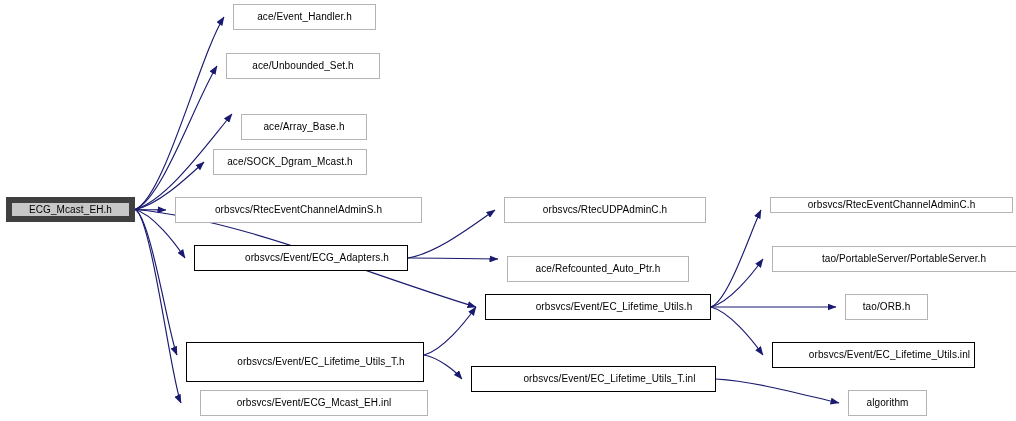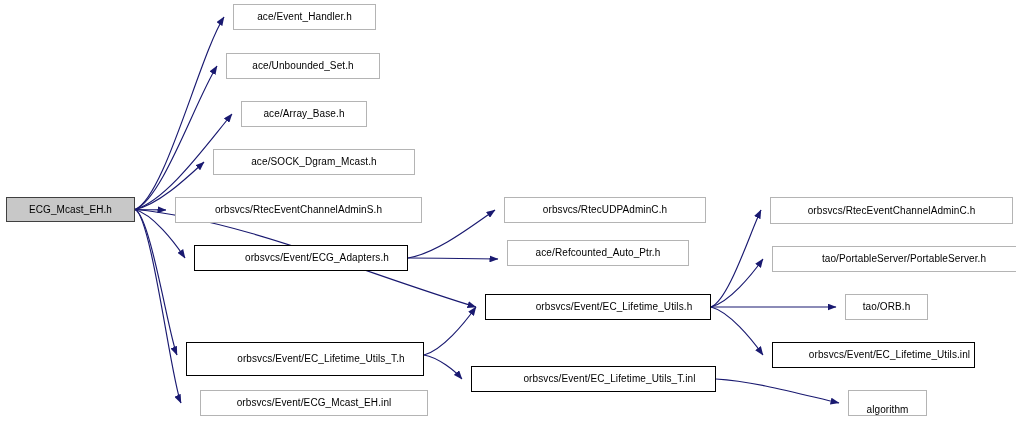--- a/index.html
+++ b/index.html
@@ -39,21 +39,21 @@
   }
   .node.border-light {
     border: 1px solid #b4b4b4;
   }
   .node.border-dark {
     border: 1px solid #000000;
     padding-left: 32px;
   }
   .node.root {
     background: #c8c8c8;
-    border: 1px solid #404040;
+    border: 6px solid #404040;
   }
   .node-label {
     display: block;
     padding: 0 6px;
   }
 </style>
 </head>
 <body>
 
 <div id="graph-root">
@@ -89,60 +89,60 @@
   <div id="node-layer">
       <div class="node root" style="left: 6px; top: 197px; width: 129px; height: 25px;">
         <span class="node-label">ECG_Mcast_EH.h</span>
       </div>
       <div class="node border-light" style="left: 233px; top: 4px; width: 143px; height: 26px;">
         <span class="node-label">ace/Event_Handler.h</span>
       </div>
       <div class="node border-light" style="left: 226px; top: 53px; width: 154px; height: 26px;">
         <span class="node-label">ace/Unbounded_Set.h</span>
       </div>
-      <div class="node border-light" style="left: 241px; top: 101px; width: 126px; height: 26px;">
+      <div class="node border-light" style="left: 241px; top: 114px; width: 126px; height: 26px;">
         <span class="node-label">ace/Array_Base.h</span>
       </div>
-      <div class="node border-light" style="left: 213px; top: 149px; width: 202px; height: 26px;">
+      <div class="node border-light" style="left: 213px; top: 149px; width: 154px; height: 26px;">
         <span class="node-label">ace/SOCK_Dgram_Mcast.h</span>
       </div>
       <div class="node border-light" style="left: 175px; top: 197px; width: 247px; height: 26px;">
         <span class="node-label">orbsvcs/RtecEventChannelAdminS.h</span>
       </div>
       <div class="node border-dark" style="left: 194px; top: 245px; width: 214px; height: 26px;">
         <span class="node-label">orbsvcs/Event/ECG_Adapters.h</span>
       </div>
-      <div class="node border-dark" style="left: 186px; top: 342px; width: 238px; height: 34px;">
+      <div class="node border-dark" style="left: 186px; top: 342px; width: 238px; height: 40px;">
         <span class="node-label">orbsvcs/Event/EC_Lifetime_Utils_T.h</span>
       </div>
       <div class="node border-light" style="left: 190px; top: 390px; width: 228px; height: 26px; margin-left: 10px;">
         <span class="node-label">orbsvcs/Event/ECG_Mcast_EH.inl</span>
       </div>
       <div class="node border-light" style="left: 504px; top: 197px; width: 202px; height: 26px;">
         <span class="node-label">orbsvcs/RtecUDPAdminC.h</span>
       </div>
-      <div class="node border-light" style="left: 507px; top: 240px; width: 182px; height: 26px;">
+      <div class="node border-light" style="left: 507px; top: 256px; width: 182px; height: 26px;">
         <span class="node-label">ace/Refcounted_Auto_Ptr.h</span>
       </div>
       <div class="node border-dark" style="left: 485px; top: 294px; width: 226px; height: 26px; justify-content: center;">
         <span class="node-label">orbsvcs/Event/EC_Lifetime_Utils.h</span>
       </div>
       <div class="node border-dark" style="left: 471px; top: 366px; width: 245px; height: 26px;">
         <span class="node-label">orbsvcs/Event/EC_Lifetime_Utils_T.inl</span>
       </div>
-      <div class="node border-light" style="left: 770px; top: 197px; width: 243px; height: 27px;">
+      <div class="node border-light" style="left: 770px; top: 197px; width: 243px; height: 16px;">
         <span class="node-label">orbsvcs/RtecEventChannelAdminC.h</span>
       </div>
       <div class="node border-light" style="left: 772px; top: 246px; width: 264px; height: 26px;">
         <span class="node-label">tao/PortableServer/PortableServer.h</span>
       </div>
       <div class="node border-light" style="left: 845px; top: 294px; width: 83px; height: 26px;">
         <span class="node-label">tao/ORB.h</span>
       </div>
       <div class="node border-dark" style="left: 772px; top: 342px; width: 203px; height: 26px;">
         <span class="node-label">orbsvcs/Event/EC_Lifetime_Utils.inl</span>
       </div>
-      <div class="node border-light" style="left: 848px; top: 390px; width: 79px; height: 26px; align-items: flex-end;">
+      <div class="node border-light" style="left: 848px; top: 390px; width: 79px; height: 26px;">
         <span class="node-label">algorithm</span>
       </div>
     </div>
 
 </div>
 
 </body></html>

